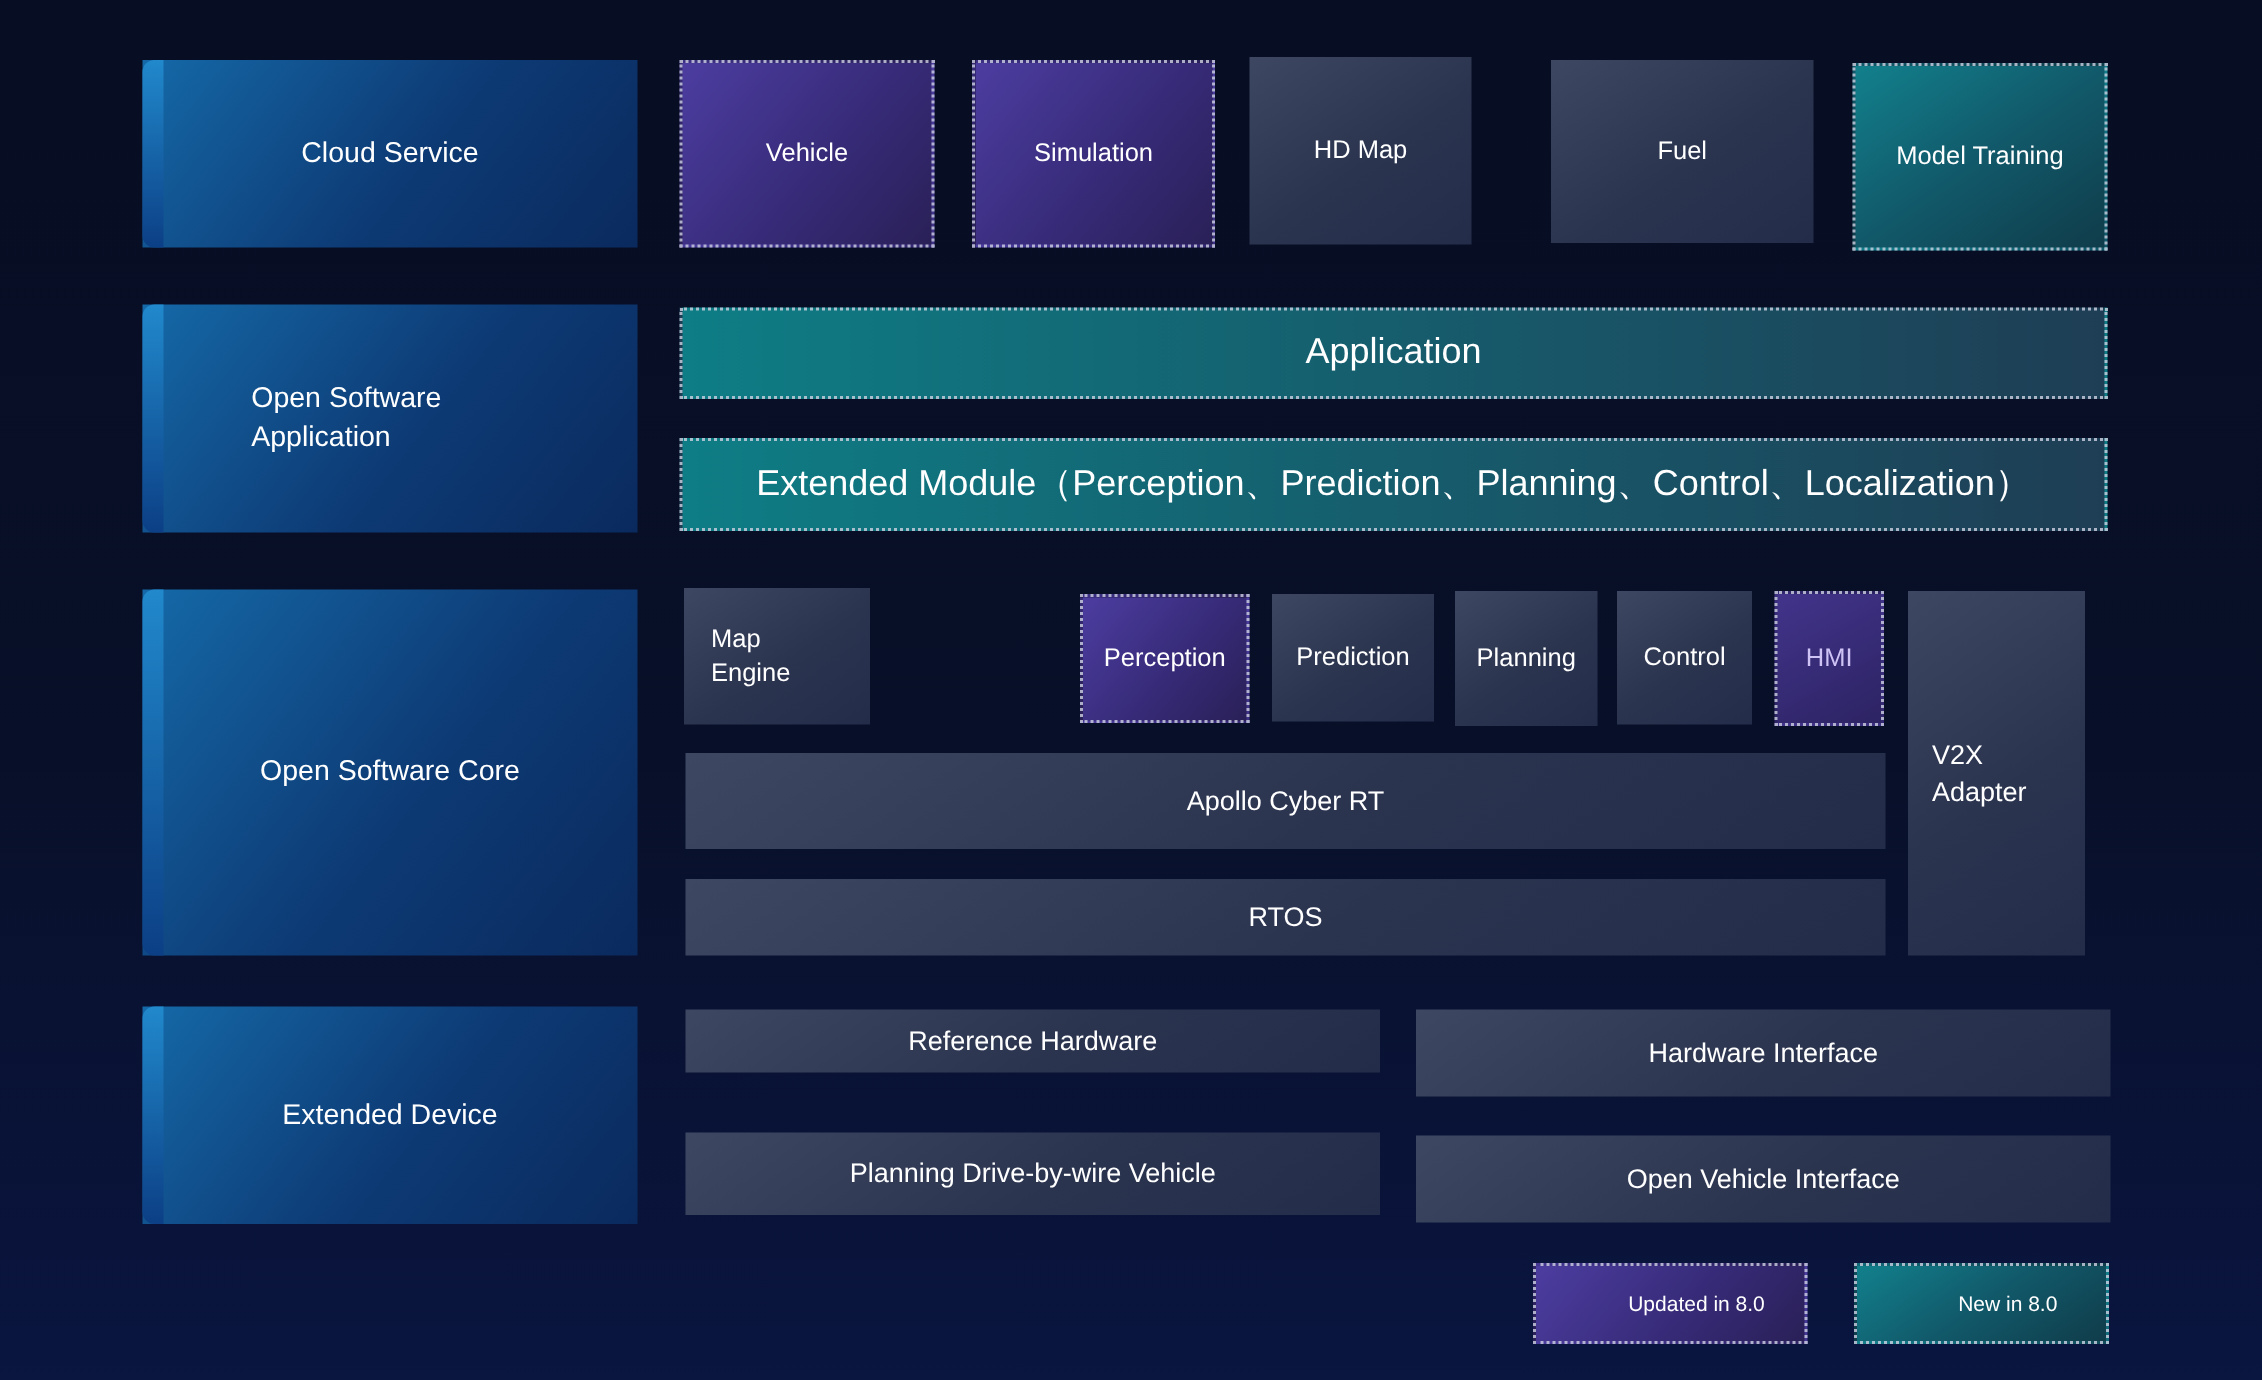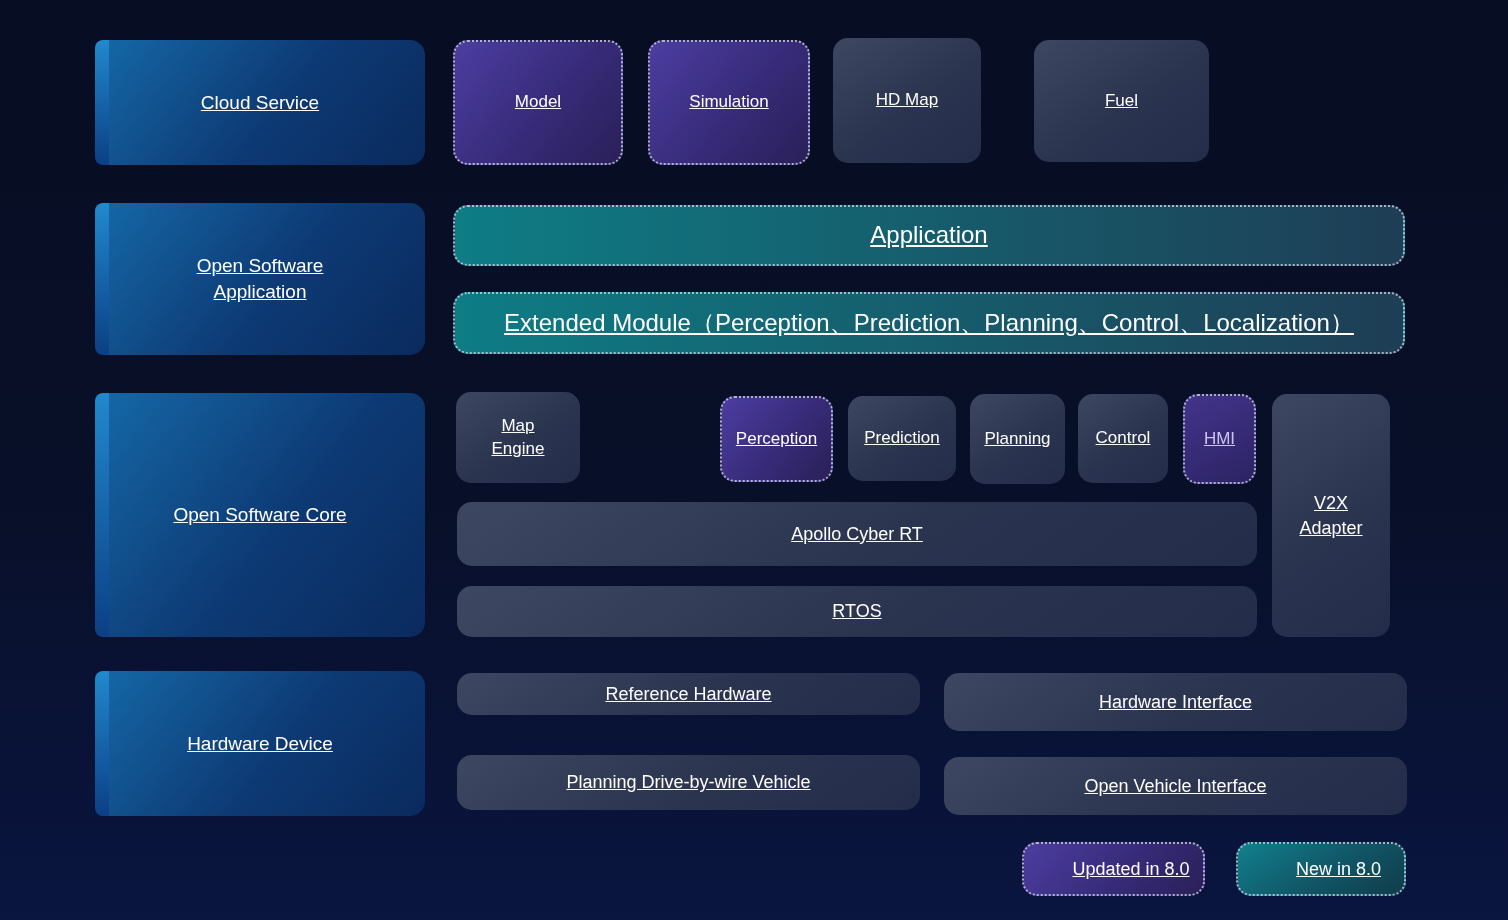--- a/index.html
+++ b/index.html
@@ -8,29 +8,27 @@
     width: 1508px;
     height: 920px;
     overflow: hidden;
     background: linear-gradient(180deg, #070d22 0%, #081029 55%, #0a1540 100%);
     font-family: "Liberation Sans", "DejaVu Sans", sans-serif;
     color: #ffffff;
   }
   .blk {
     position: absolute;
     box-sizing: border-box;
-    border-radius: 15px;
+    border-radius: 0;
     display: flex;
     align-items: center;
     justify-content: center;
-    text-align: center;
     font-size: 17px;
     line-height: 1.35;
     color: #ffffff;
-    text-decoration: underline;
   }
   .lbl { display: inline-block; }
   
   .v-blue {
     background: linear-gradient(128deg, #1569a8 0%, #0d3a74 55%, #0a2a5e 100%);
     font-size: 19px;
   }
   .v-blue .stripe {
     position: absolute;
     left: 0; top: 0; bottom: 0;
@@ -59,42 +57,45 @@
   }
   
   .v-hmi {
     background: linear-gradient(150deg, #42348b 0%, #2c2363 100%);
     border: 2px dotted rgba(206,210,226,0.8);
     color: #cfc3f6;
   }
   .fs18 { font-size: 18px; }
   .pad-narrow { padding: 0 18px; }
   .lbl-v2x { max-width: 86px; }
-  .legend-badge { font-size: 18px; padding-left: 35px; }
+  .legend-badge { font-size: 14px; padding-left: 35px; }
 </style>
 </head>
 <body>
 
 <div class="canvas">
 
   <div class="blk v-blue" style="left:95px;top:40px;width:330px;height:125px">
     <span class="stripe"></span>
     <span class="lbl lbl-wide">Cloud Service</span>
   </div>
   <div class="blk v-purple" style="left:453px;top:40px;width:170px;height:125px">
-    <span class="lbl">Model</span>
+    <span class="lbl">Vehicle</span>
   </div>
   <div class="blk v-purple" style="left:648px;top:40px;width:162px;height:125px">
     <span class="lbl">Simulation</span>
   </div>
   <div class="blk v-slate" style="left:833px;top:38px;width:148px;height:125px">
     <span class="lbl">HD Map</span>
   </div>
   <div class="blk v-slate" style="left:1034px;top:40px;width:175px;height:122px">
     <span class="lbl">Fuel</span>
+  </div>
+  <div class="blk v-teal" style="left:1235px;top:42px;width:170px;height:125px">
+    <span class="lbl">Model Training</span>
   </div>
 
   <div class="blk v-blue" style="left:95px;top:203px;width:330px;height:152px">
     <span class="stripe"></span>
     <span class="lbl lbl-wide">Open Software Application</span>
   </div>
   <div class="blk v-tealbar" style="left:453px;top:205px;width:952px;height:61px">
     <span class="lbl">Application</span>
   </div>
   <div class="blk v-tealbar" style="left:453px;top:292px;width:952px;height:62px">
@@ -128,21 +129,21 @@
   </div>
   <div class="blk v-slate fs18" style="left:457px;top:502px;width:800px;height:64px">
     <span class="lbl">Apollo Cyber RT</span>
   </div>
   <div class="blk v-slate fs18" style="left:457px;top:586px;width:800px;height:51px">
     <span class="lbl">RTOS</span>
   </div>
 
   <div class="blk v-blue" style="left:95px;top:671px;width:330px;height:145px">
     <span class="stripe"></span>
-    <span class="lbl lbl-wide">Hardware Device</span>
+    <span class="lbl lbl-wide">Extended Device</span>
   </div>
   <div class="blk v-slate fs18" style="left:457px;top:673px;width:463px;height:42px">
     <span class="lbl">Reference Hardware</span>
   </div>
   <div class="blk v-slate fs18" style="left:944px;top:673px;width:463px;height:58px">
     <span class="lbl">Hardware Interface</span>
   </div>
   <div class="blk v-slate fs18" style="left:457px;top:755px;width:463px;height:55px">
     <span class="lbl">Planning Drive-by-wire Vehicle</span>
   </div>

